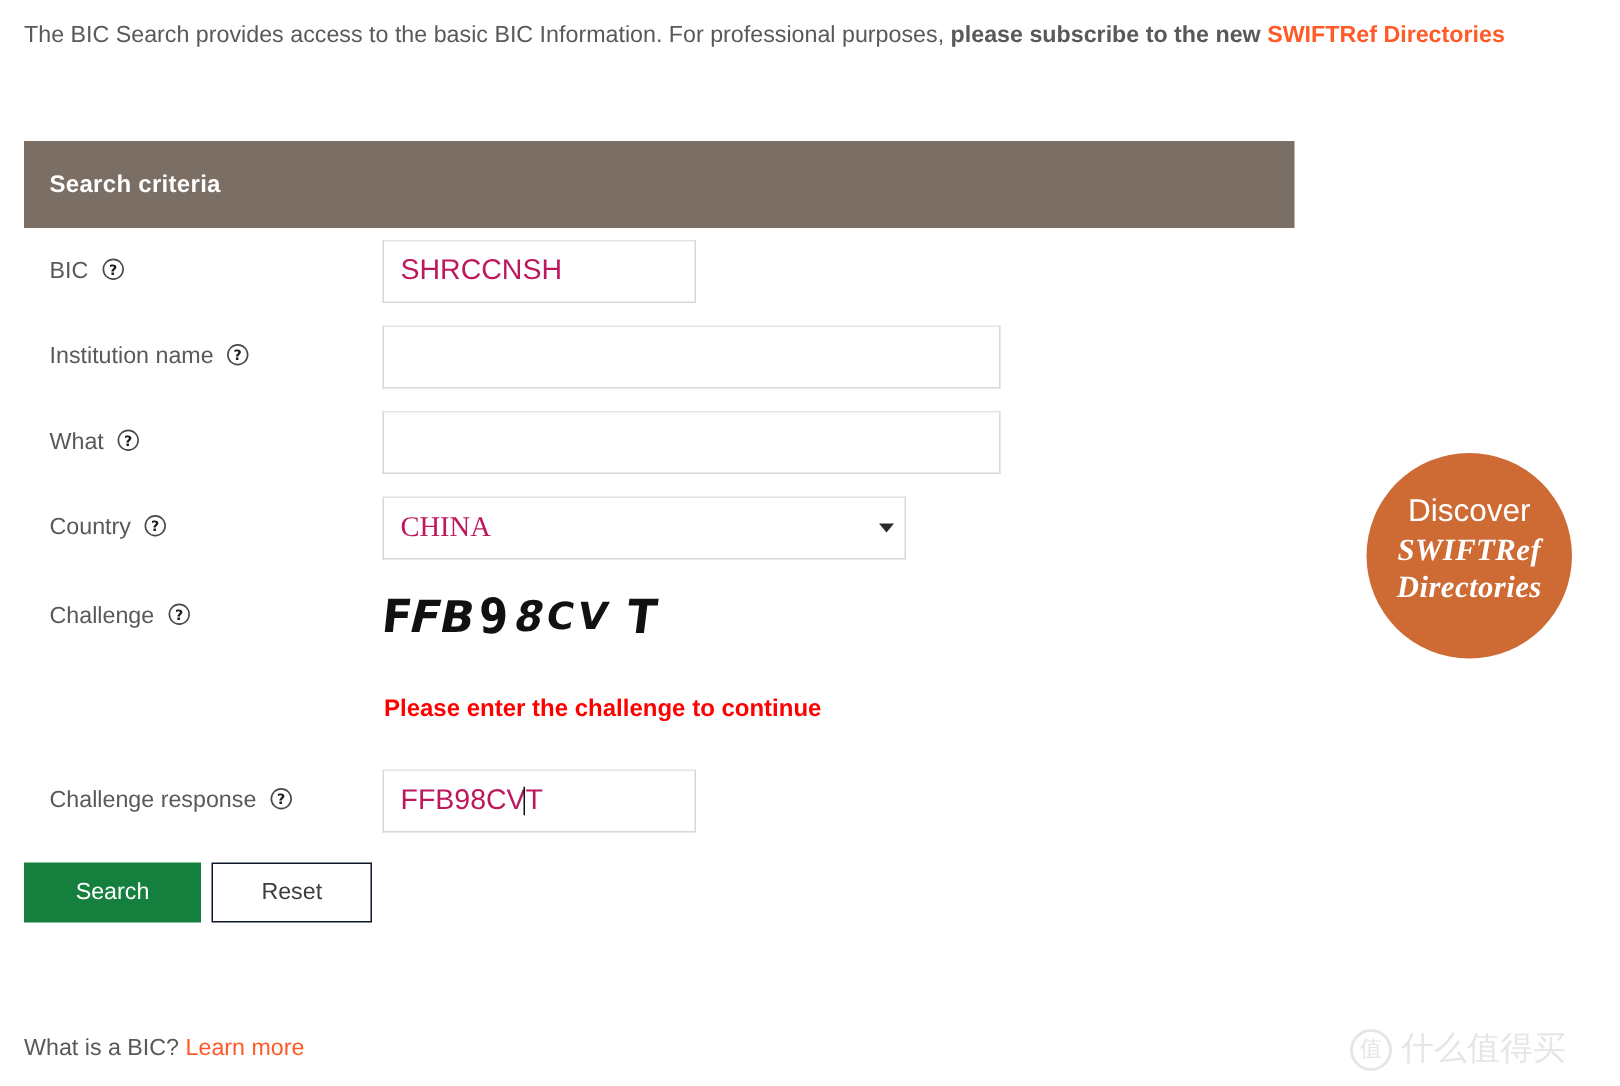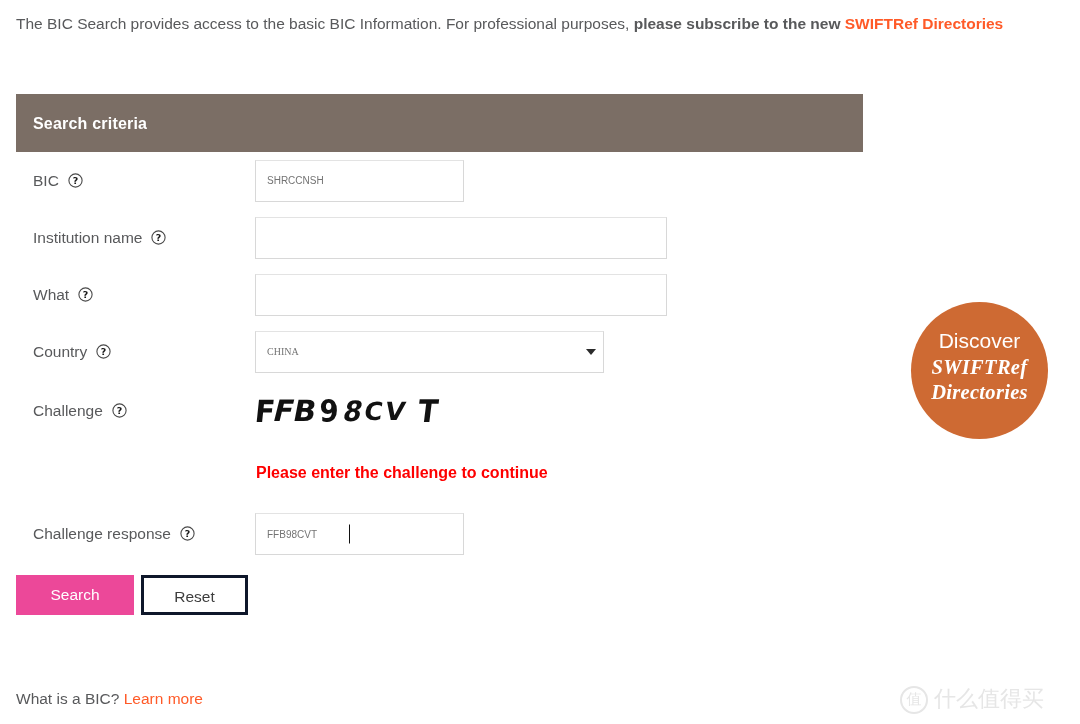--- a/index.html
+++ b/index.html
@@ -87,22 +87,22 @@
   .fld {
     position: absolute;
     top: 50%;
     transform: translateY(-50%);
     box-sizing: border-box;
     background: #ffffff;
     border: 1px solid #d8d8d8;
     border-top-color: #e3e3e3;
     height: 42px;
     font-family: "Liberation Sans", sans-serif;
-    font-size: 10px;
-    color: #737373;
+    font-size: 19px;
+    color: #be185d;
     padding: 0 11px;
     line-height: 40px;
     outline: none;
   }
   .fld-bic     { left: 255px; width: 209px; }
   .fld-wide    { left: 255px; width: 412px; }
   .fld-select  { left: 255px; width: 349px; }
 
   select.fld-select {
     -webkit-appearance: none;
@@ -188,29 +188,29 @@
     font-size: 15.5px;
     cursor: pointer;
     border: none;
     line-height: 38px;
     padding: 0;
     text-align: center;
   }
   #btn-search {
     left: 16px;
     width: 118px;
-    background: #ec4899;
+    background: #15803d;
     color: #ffffff;
   }
   #btn-reset {
     left: 141px;
     width: 107px;
     background: #ffffff;
     color: #3d3d3d;
-    border: 3px solid #0f172a;
+    border: 1px solid #0f172a;
   }
 
   
   #footer {
     position: absolute;
     left: 16px;
     top: 690px;
     font-size: 15.5px;
     color: #58595b;
   }

